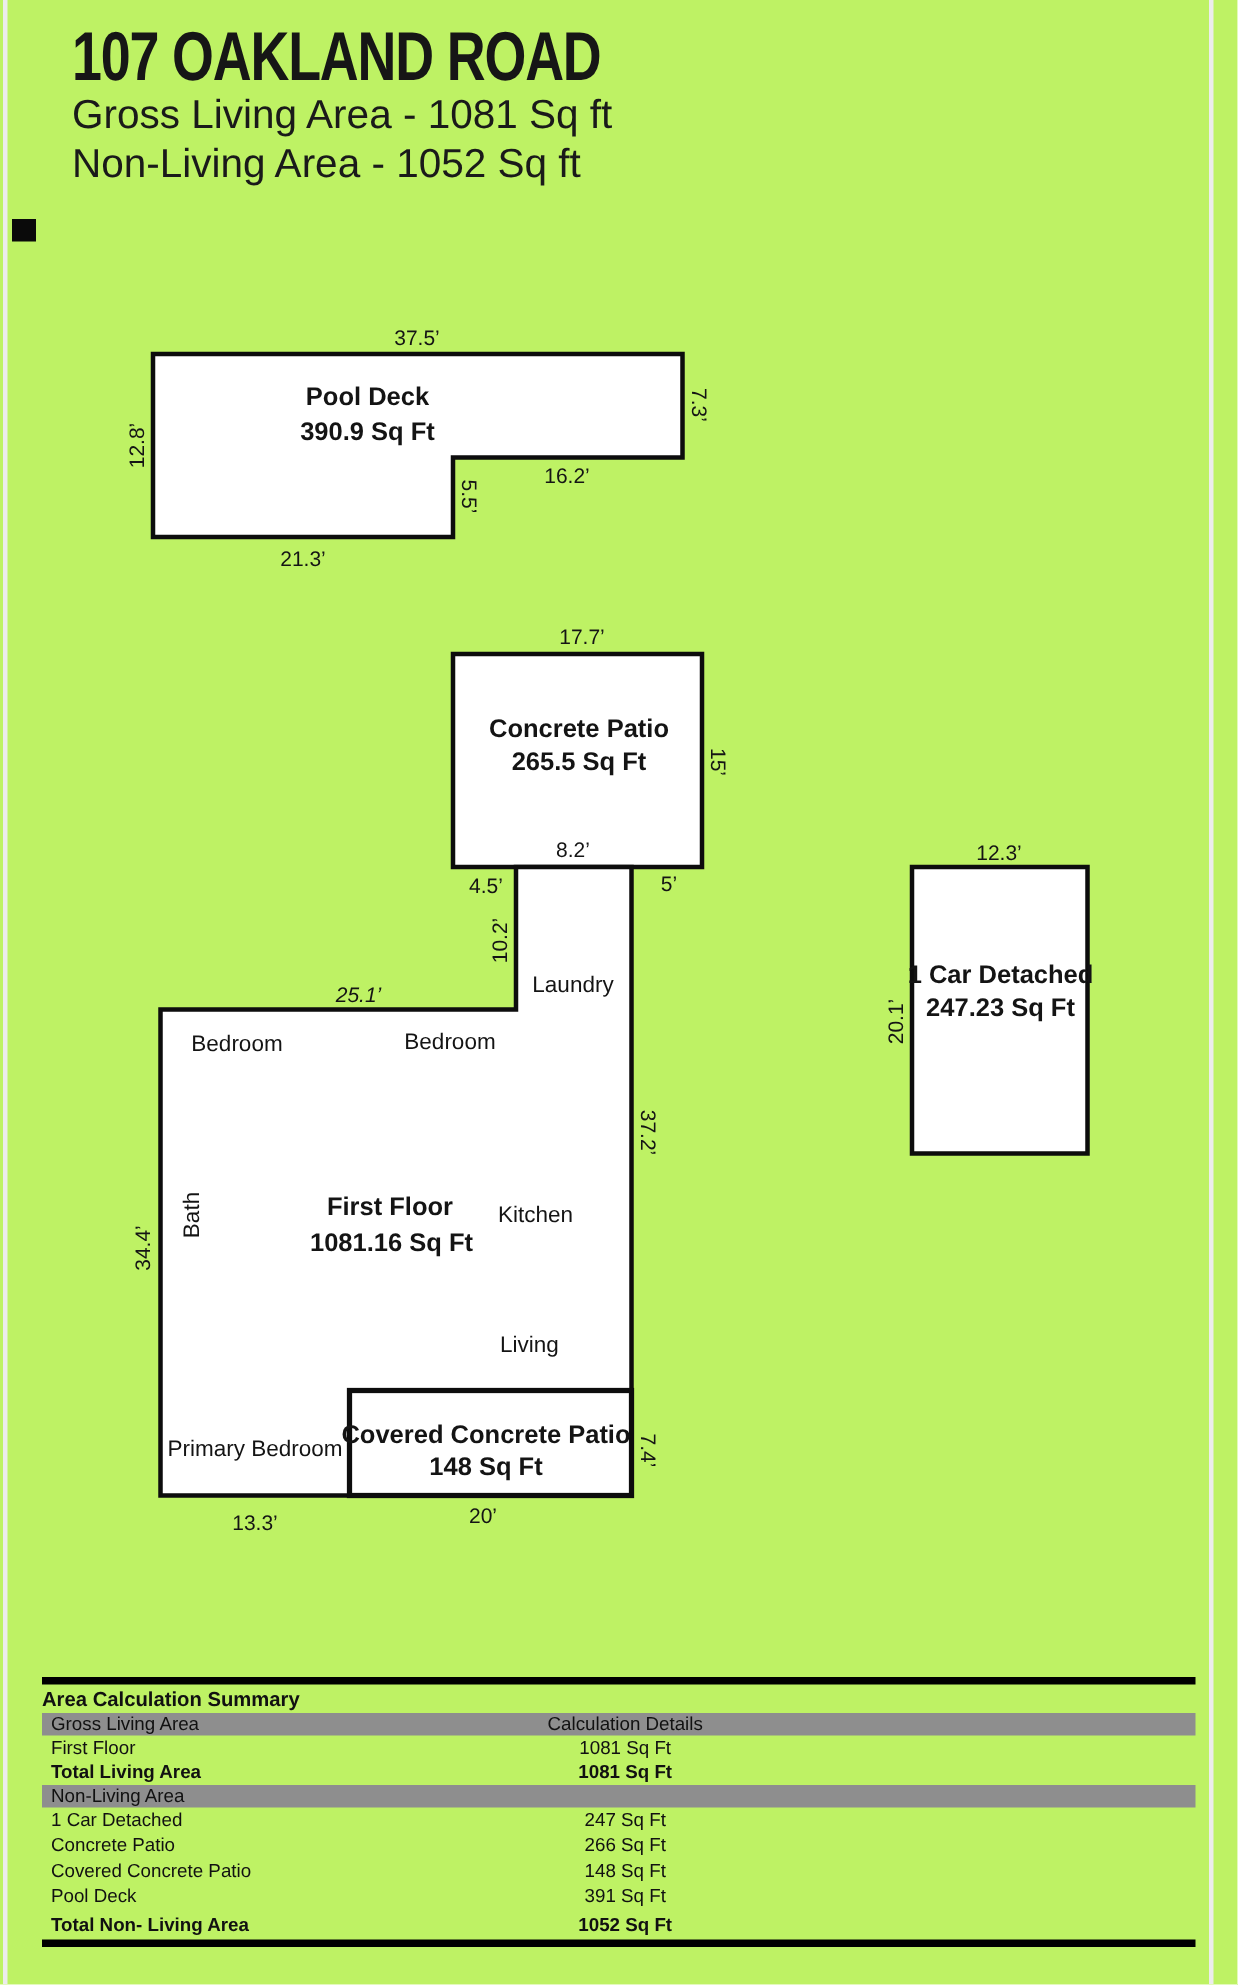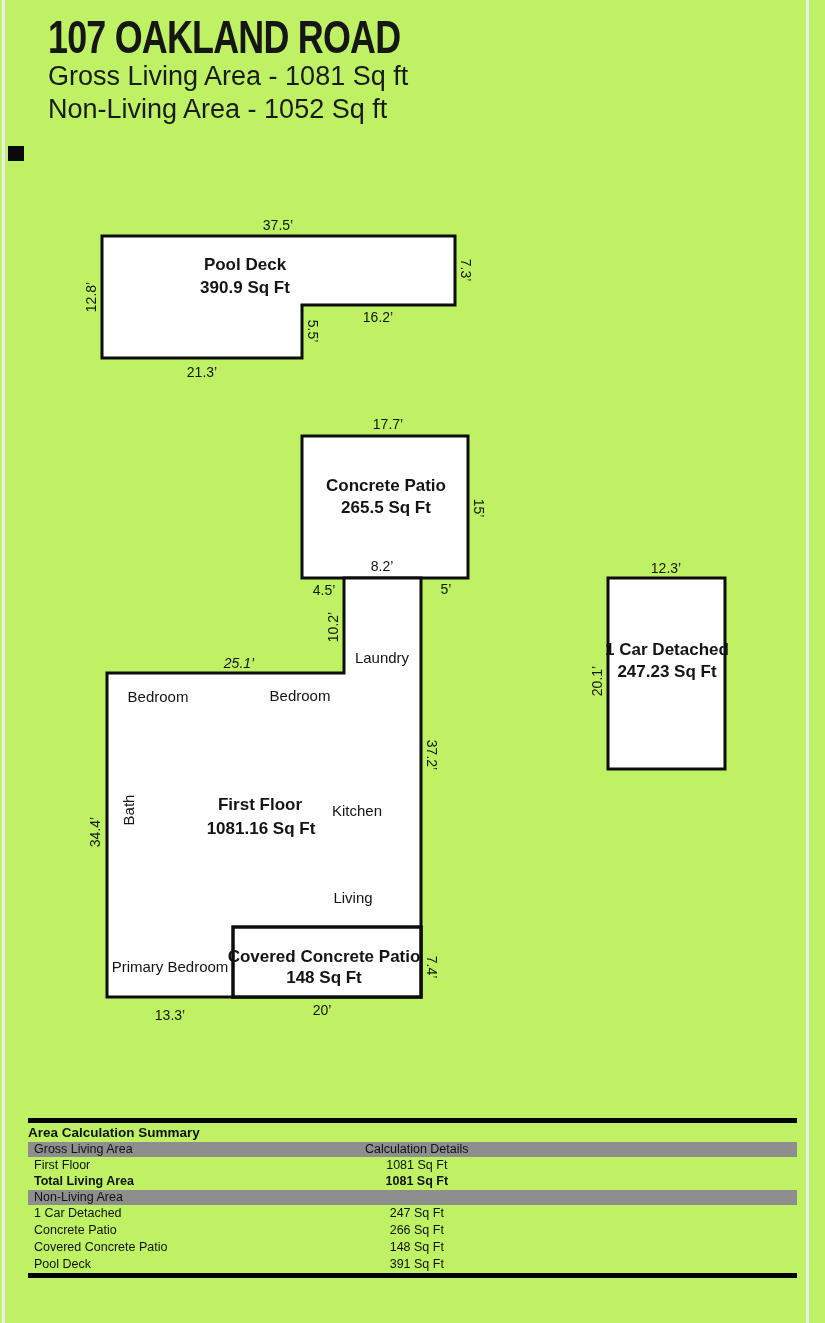--- a/index.html
+++ b/index.html
@@ -130,15 +130,19 @@
       <span class="tvalue">266 Sq Ft</span>
     </div>
     <div class="trow">
       <span class="tlabel">Covered Concrete Patio</span>
       <span class="tvalue">148 Sq Ft</span>
     </div>
     <div class="trow">
       <span class="tlabel">Pool Deck</span>
       <span class="tvalue">391 Sq Ft</span>
     </div>
+    <div class="trow tbold h20">
+      <span class="tlabel">Total Non- Living Area</span>
+      <span class="tvalue">1052 Sq Ft</span>
+    </div>
     <div class="tbar"></div>
   </div>
 </div>
 
 </body></html>

